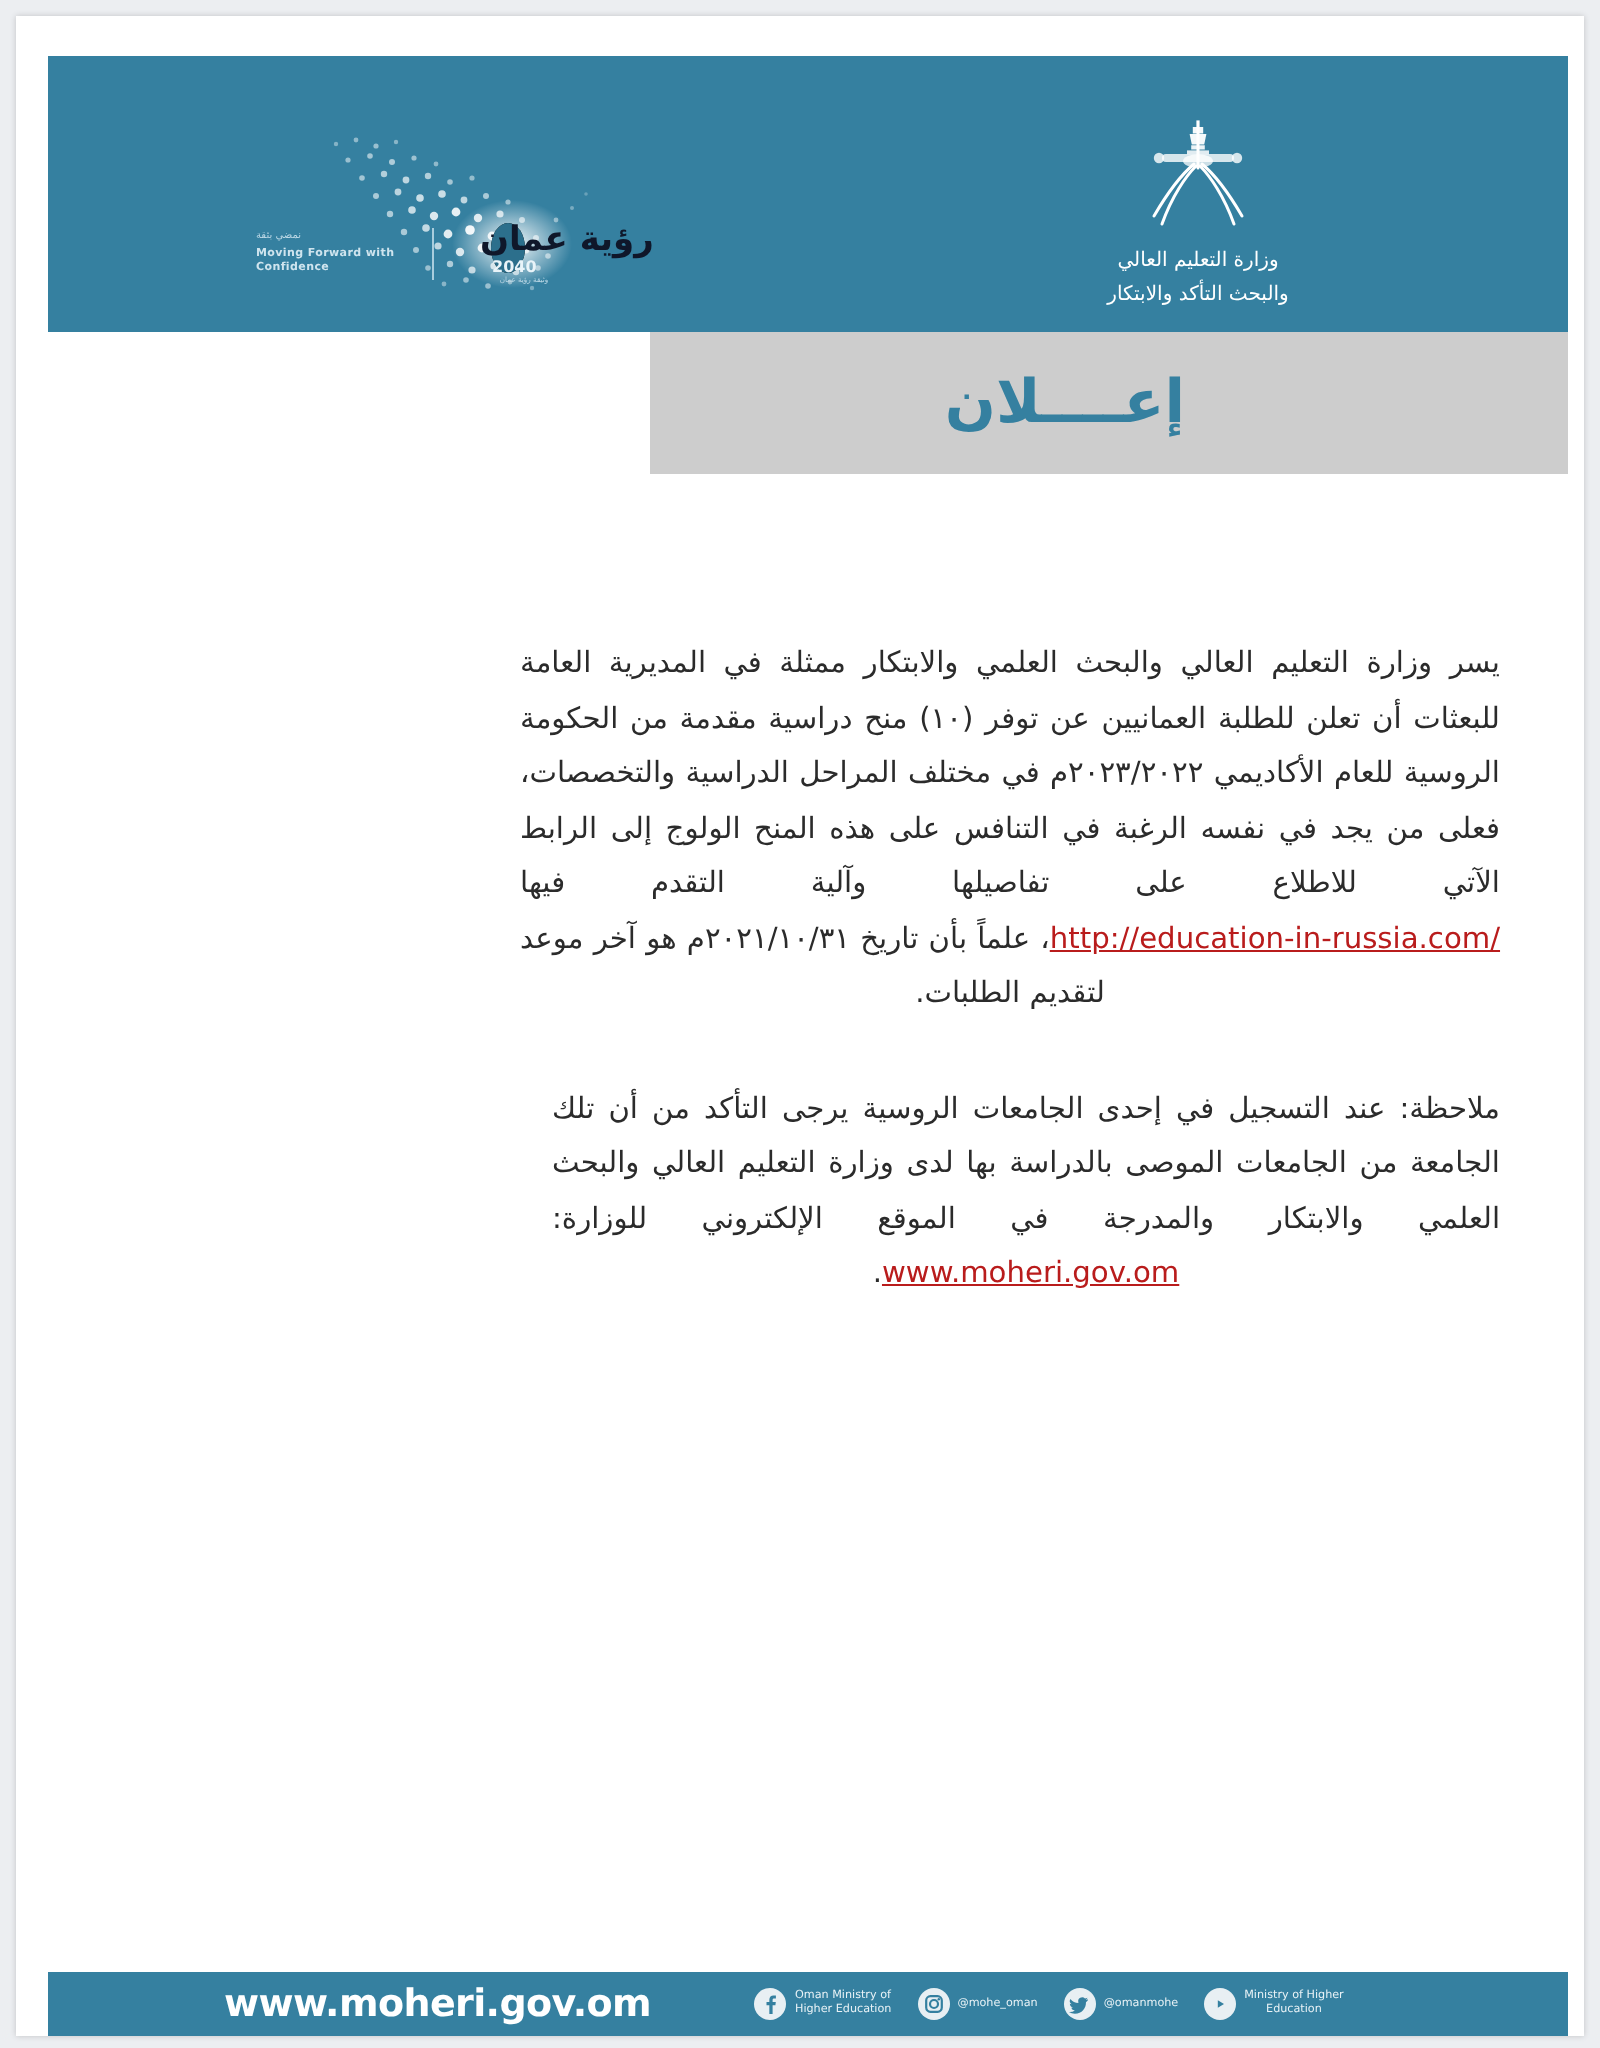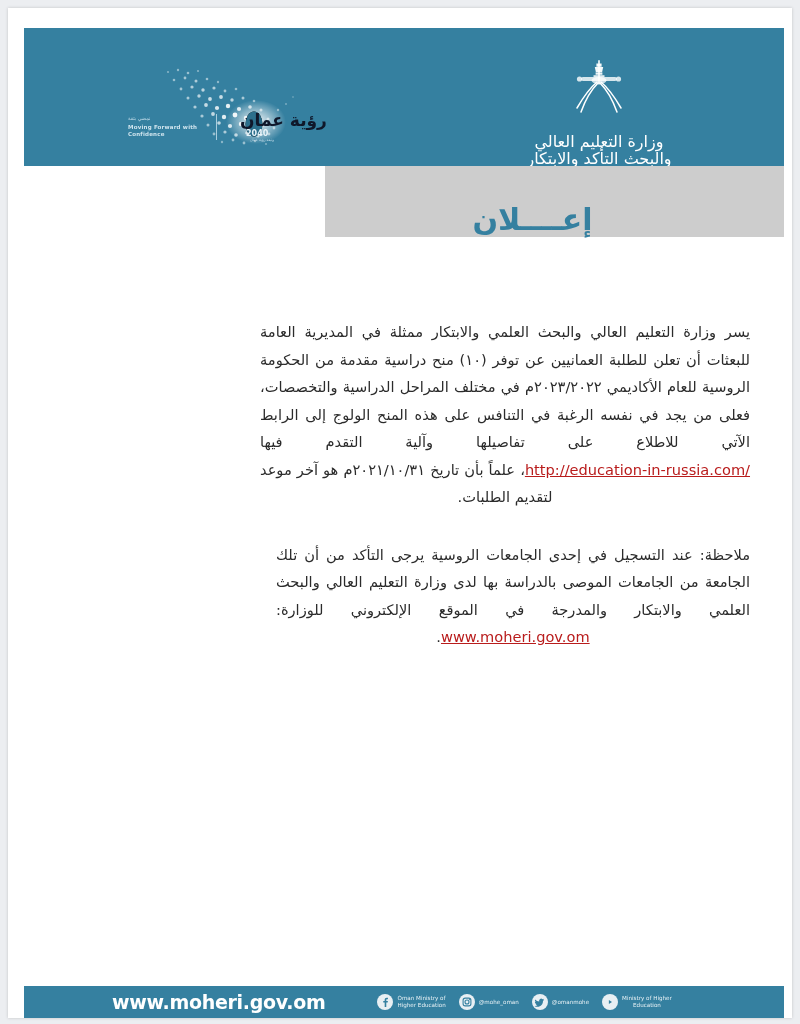--- a/index.html
+++ b/index.html
@@ -99,36 +99,36 @@
 
   
   #ministry-block {
     position: absolute;
     right: 60px; top: 30px;
     width: 250px;
     text-align: center;
   }
   #emblem { display: block; margin: 0 auto; }
   #ministry-name {
-    margin-top: 15px;
+    margin-top: 4px;
     color: #ffffff;
-    font-size: 16px;
+    font-size: 10px;
     line-height: 17px;
     direction: rtl;
   }
   #ministry-name .line { display: block; white-space: nowrap; }
 
   
   #title-banner {
     position: absolute;
     left: 317px; top: 158px;
     width: 459px; height: 71px;
     background: #cdcdcd;
     display: flex;
-    align-items: flex-end;
+    align-items: center;
     justify-content: center;
   }
   #title-text {
     color: #3580a0;
     font-size: 30px;
     font-weight: bold;
     direction: rtl;
     letter-spacing: 0;
     transform: translateX(-22px);
   }

